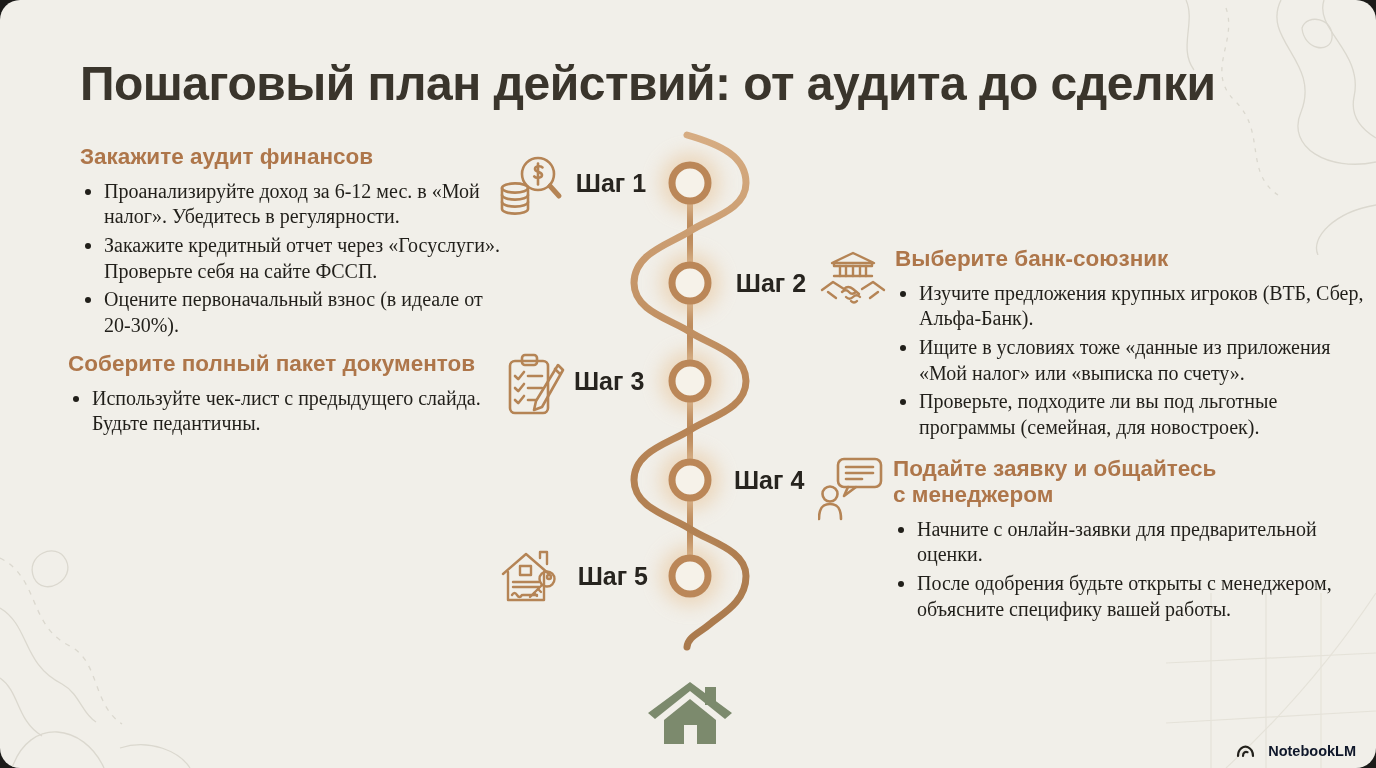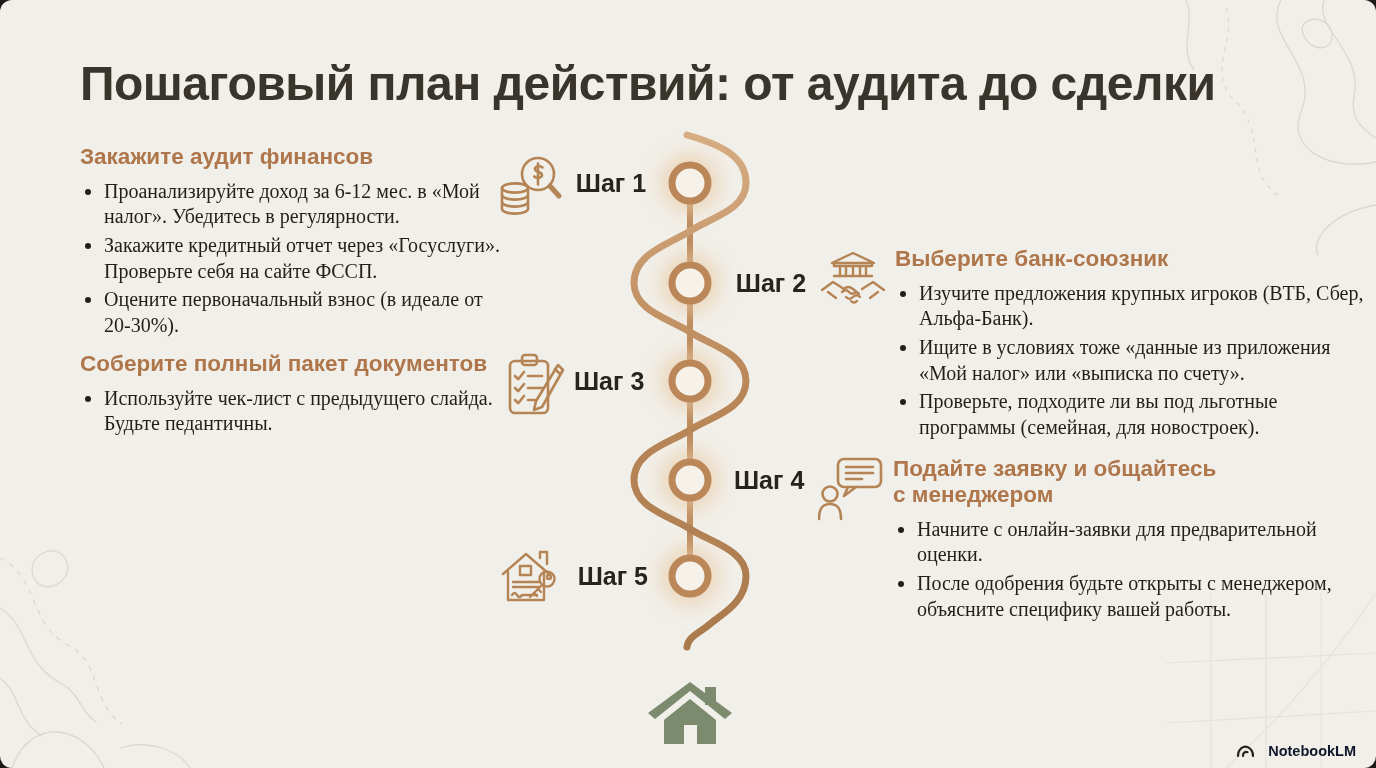--- a/index.html
+++ b/index.html
@@ -1,30 +1,30 @@
 <!DOCTYPE html>
 <html><head>
 <meta charset="utf-8">
 <style>
   html,body{margin:0;padding:0;background:#1c1b19;}
-  .page{position:relative;width:1376px;height:768px;background:#f1efe9;border-radius:12px;
+  .page{position:relative;width:1376px;height:768px;background:#f1efe9;border-radius:20px;
         overflow:hidden;font-family:"Liberation Sans",sans-serif;}
   .deco{position:absolute;pointer-events:none;}
 
   .title{position:absolute;left:80px;top:56px;width:1260px;font-size:48px;font-weight:800;
          color:#3a352c;letter-spacing:-0.5px;}
 
   .section{position:absolute;}
   .section .hd{margin:0 0 9px 0;font-size:22.5px;font-weight:700;color:#ae764a;line-height:1.15;}
   .bullets{margin:0;padding-left:24px;font-family:"Liberation Serif",serif;font-size:20px;
            line-height:1.28;color:#211f1a;}
   .bullets li{margin-bottom:3px;}
 
   .sec-l1{left:80px;top:144px;width:425px;}
-  .sec-l2{left:80px;top:351px;width:425px;}
+  .sec-l2{left:68px;top:351px;width:425px;}
   .sec-l3{left:80px;top:544px;width:425px;}
   .sec-r1{left:895px;top:246px;width:470px;}
   .sec-r2{left:893px;top:456px;width:470px;}
   .sec-r2 .hd{width:330px;}
 
   .icon-box{position:absolute;width:66px;height:70px;}
   .icon-l1{left:498px;top:150px;}
   .icon-l2{left:502px;top:352px;}
   .icon-l3{left:498px;top:545px;}
   .icon-r1{left:820px;top:248px;}

